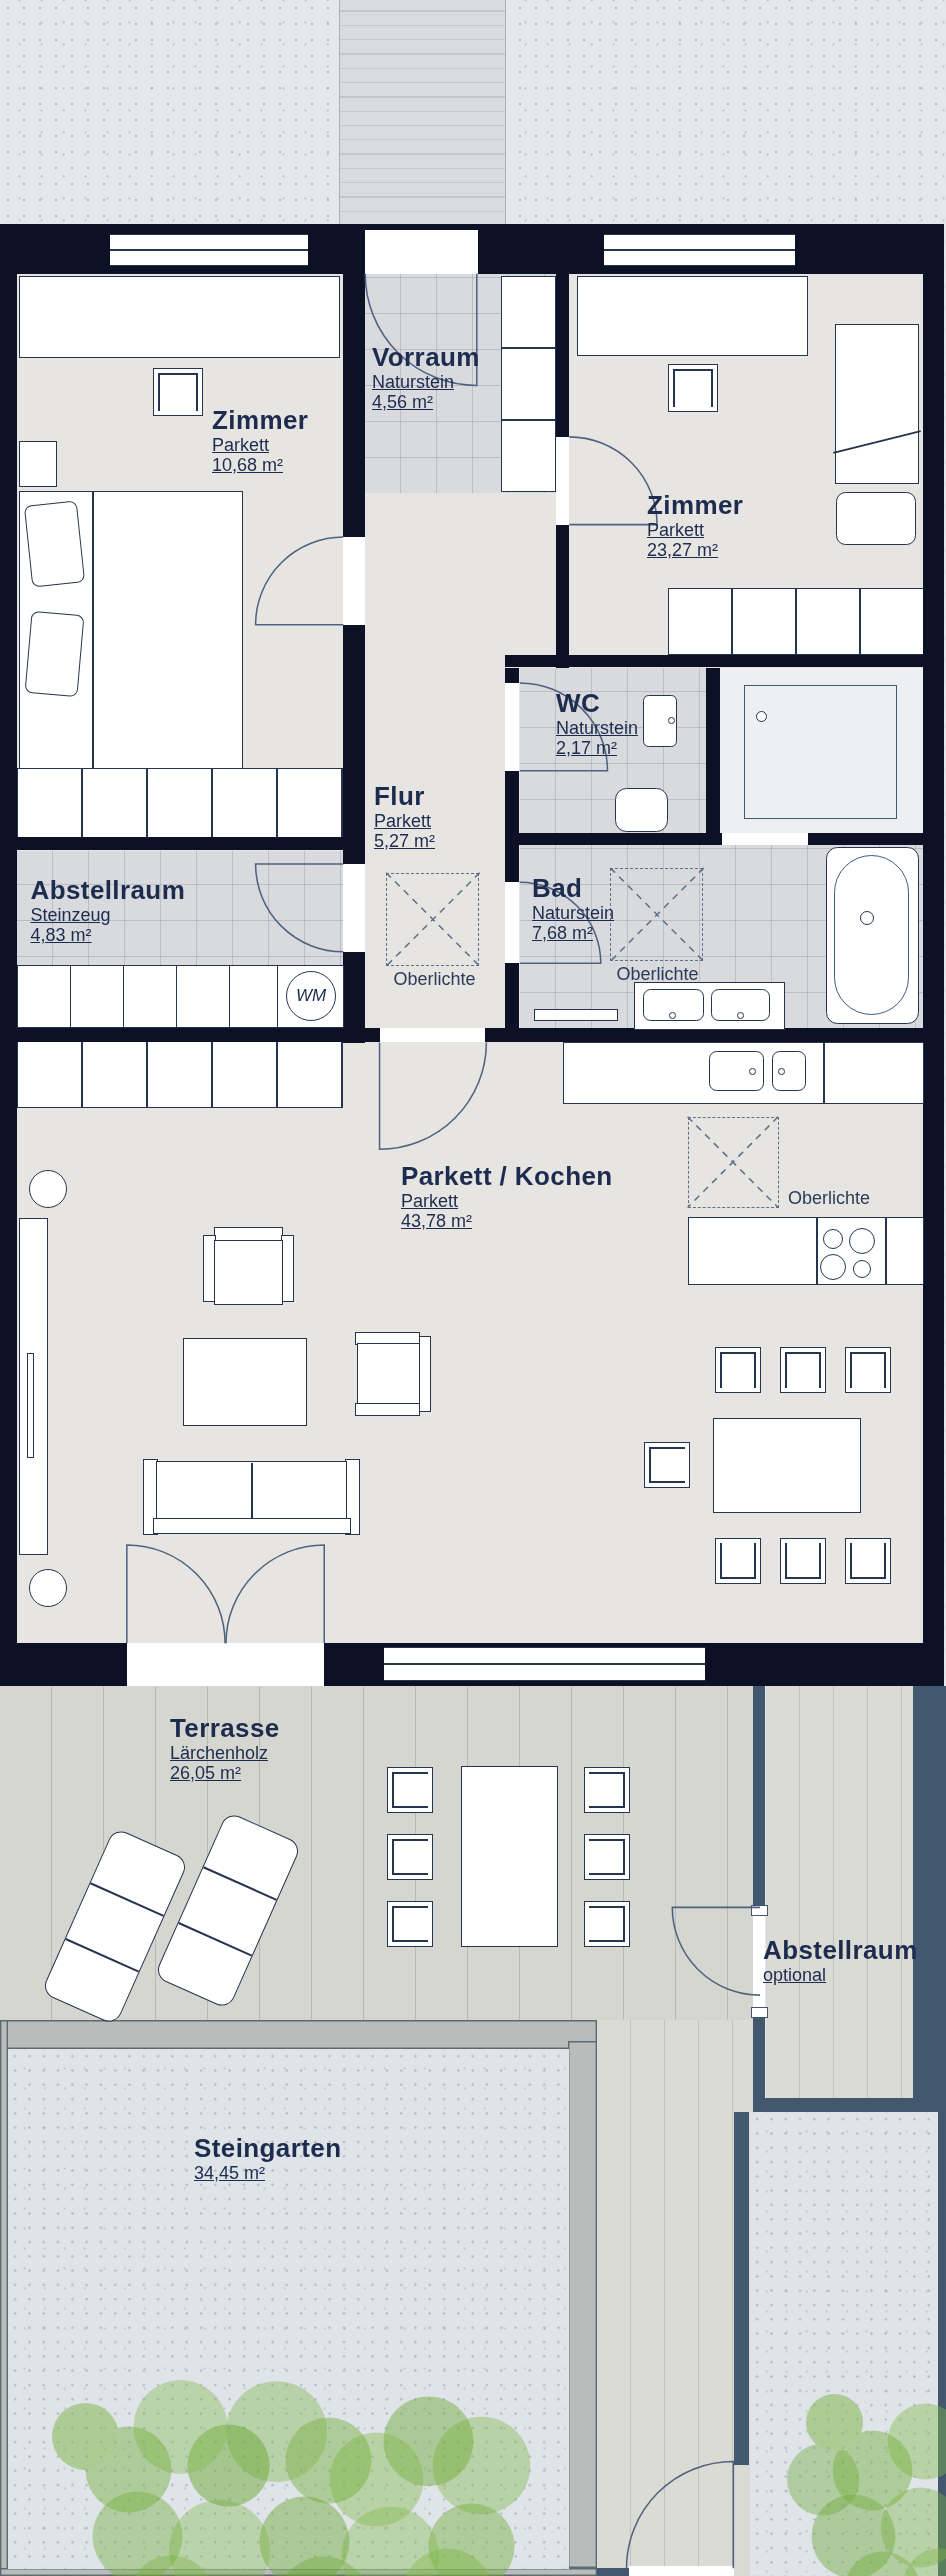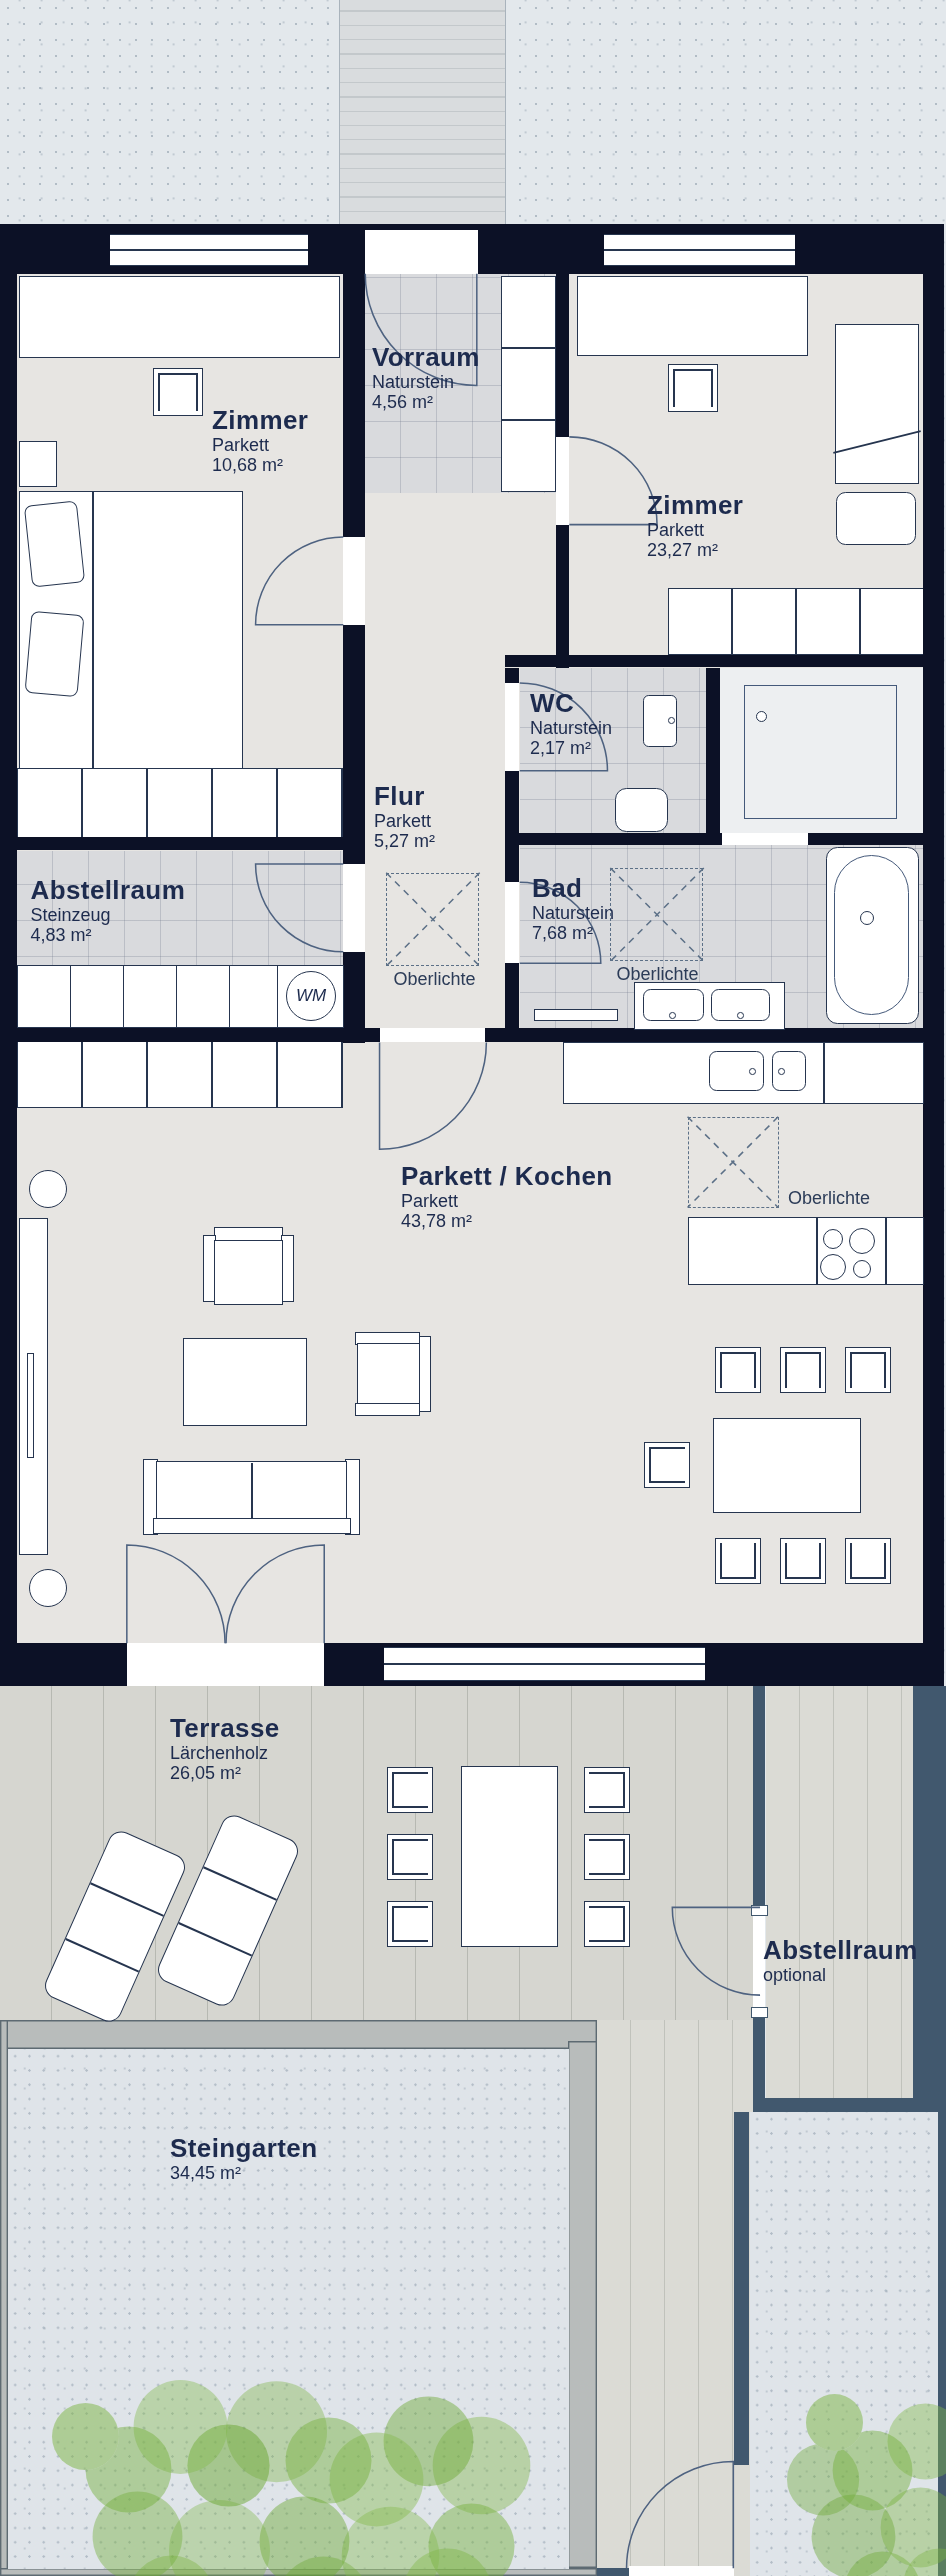--- a/index.html
+++ b/index.html
@@ -41,21 +41,21 @@
   .cellsH75{background-image:repeating-linear-gradient(0deg, transparent 0 70px, #26354f 70px 72px);}
   .chair{position:absolute;width:46px;height:46px;background:#fff;border:1.9px solid #26354f;box-sizing:border-box;}
   .chair::after{content:"";position:absolute;border:2.9px solid #26354f;left:3.8px;right:3.8px;top:3.8px;bottom:3.8px;}
   .chair.od::after{border-bottom:none;}
   .chair.ou::after{border-top:none;}
   .chair.or::after{border-right:none;}
   .chair.ol::after{border-left:none;}
   .dashsq{position:absolute;border:1.9px dashed #5c7087;box-sizing:border-box;}
   .lbl{position:absolute;color:#1d2b4e;line-height:1.12;}
   .lbl .t{display:block;font-weight:700;font-size:26px;letter-spacing:0.4px;}
-  .lbl .s{display:block;font-size:18px;}
+  .lbl .s{display:block;font-size:18px;text-decoration:underline;}
   .ober{position:absolute;color:#2c3c58;font-size:18px;}
   .bush{position:absolute;border-radius:50%;}
   svg.ovl{position:absolute;left:0;top:0;pointer-events:none;}
 </style>
 </head>
 <body>
 
 <div class="plan">
 
   <div class="stripesH" style="left:339px;top:0;width:167px;height:225px;"></div>
@@ -276,21 +276,21 @@
   <div class="lbl" style="left:372px;top:343px;">
     <span class="t">Vorraum</span>
     <span class="s">Naturstein</span>
     <span class="s">4,56 m²</span>
   </div>
   <div class="lbl" style="left:647px;top:491px;">
     <span class="t">Zimmer</span>
     <span class="s">Parkett</span>
     <span class="s">23,27 m²</span>
   </div>
-  <div class="lbl" style="left:530px;top:689px;">
+  <div class="lbl" style="left:556px;top:689px;">
     <span class="t">WC</span>
     <span class="s">Naturstein</span>
     <span class="s">2,17 m²</span>
   </div>
   <div class="lbl" style="left:374px;top:782px;">
     <span class="t">Flur</span>
     <span class="s">Parkett</span>
     <span class="s">5,27 m²</span>
   </div>
   <div class="lbl" style="left:30.5px;top:876px;">
@@ -310,21 +310,21 @@
   </div>
   <div class="lbl" style="left:170px;top:1714px;">
     <span class="t">Terrasse</span>
     <span class="s">Lärchenholz</span>
     <span class="s">26,05 m²</span>
   </div>
   <div class="lbl" style="left:763px;top:1936px;">
     <span class="t">Abstellraum</span>
     <span class="s">optional</span>
   </div>
-  <div class="lbl" style="left:170px;top:2134px;">
+  <div class="lbl" style="left:194px;top:2134px;">
     <span class="t">Steingarten</span>
     <span class="s">34,45 m²</span>
   </div>
 
   <div class="ober" style="left:381px;top:969px;width:107px;text-align:center;">Oberlichte</div>
   <div class="ober" style="left:603px;top:964px;width:109px;text-align:center;">Oberlichte</div>
   <div class="ober" style="left:788px;top:1188px;">Oberlichte</div>
 
 </div>
 

